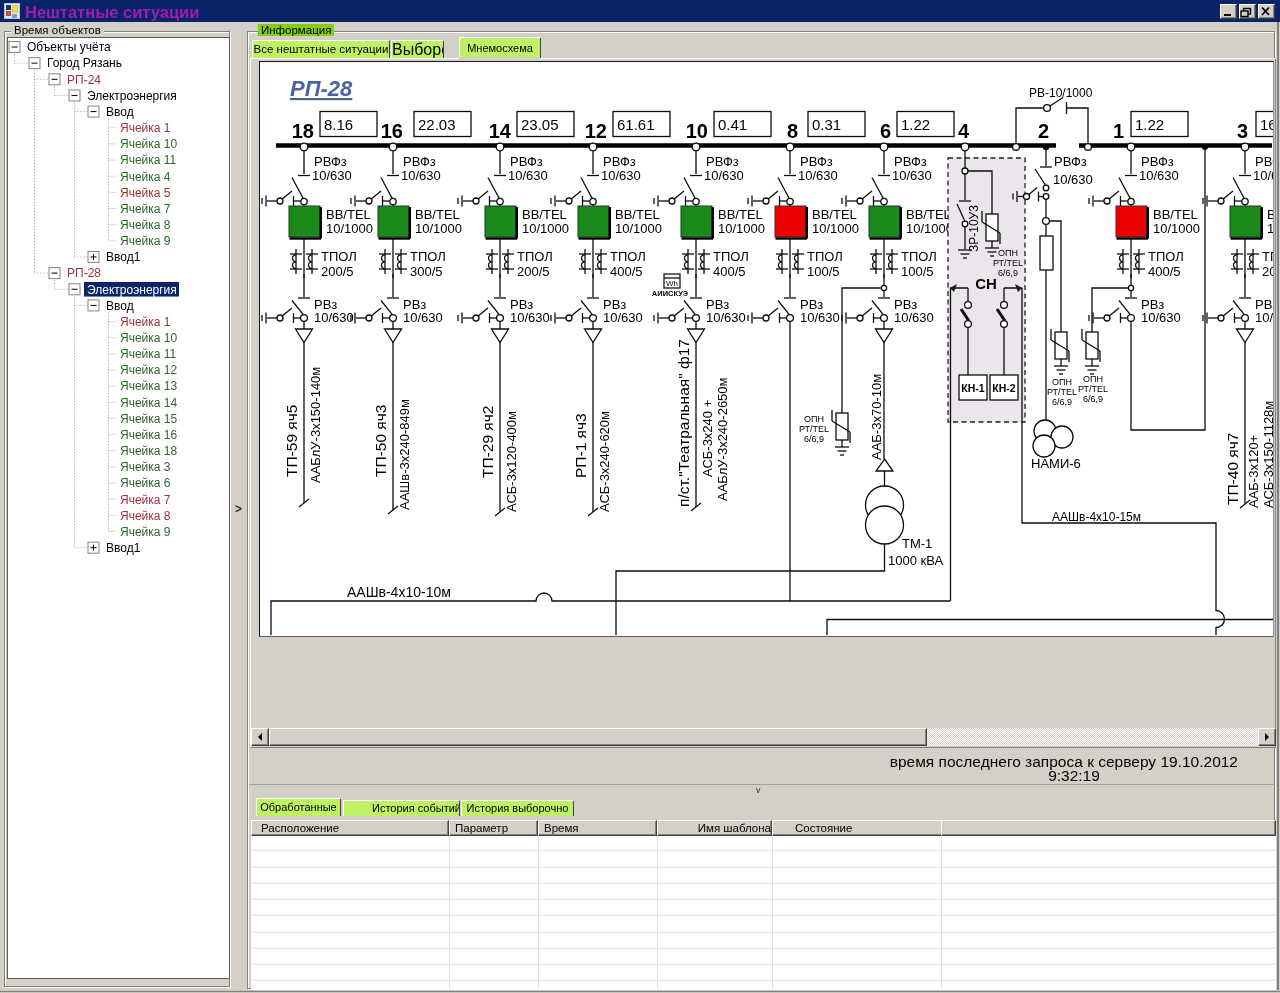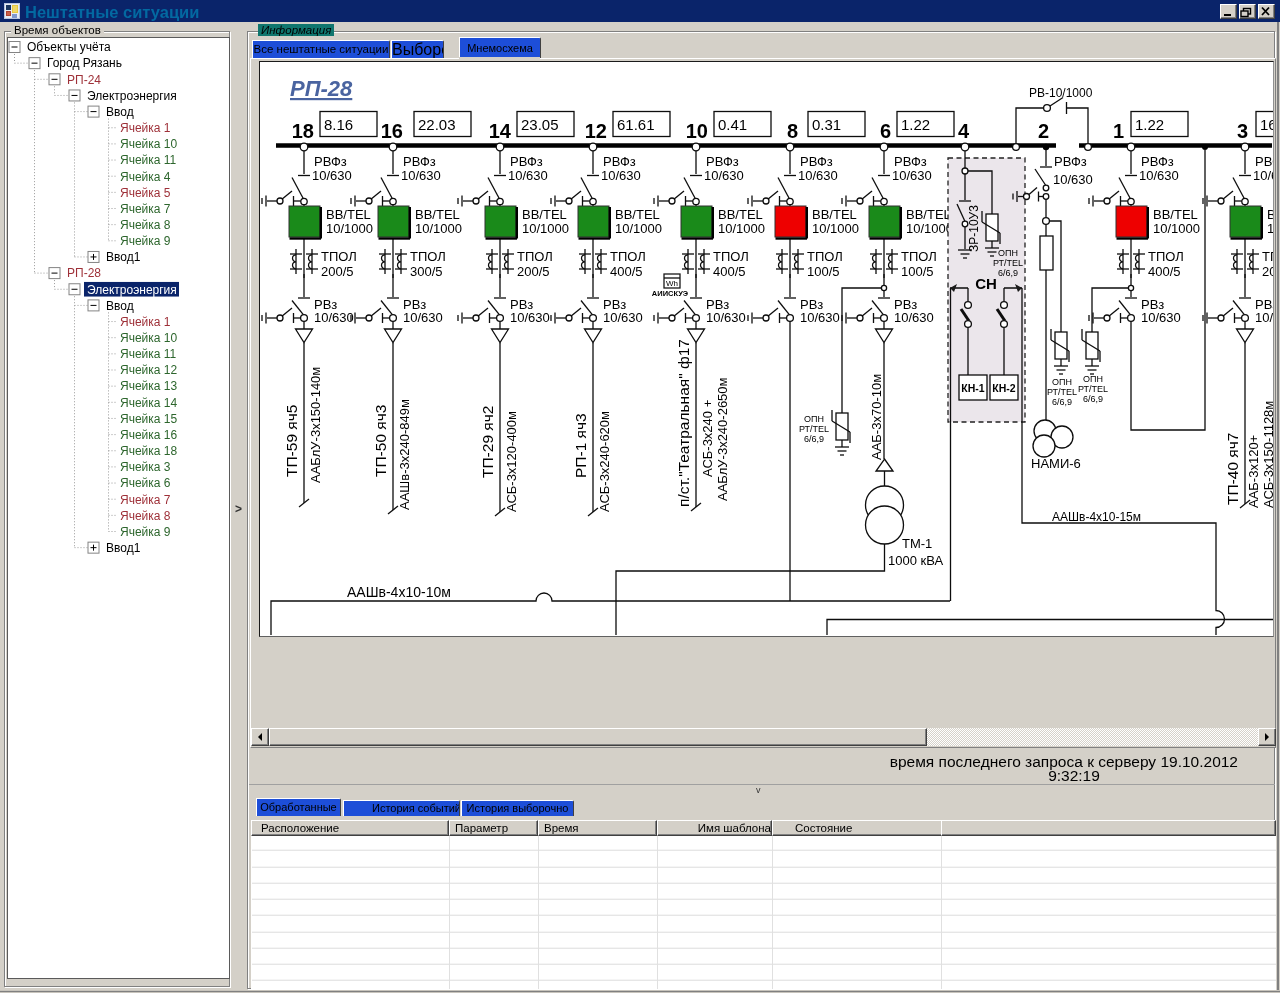--- a/index.html
+++ b/index.html
@@ -1,38 +1,38 @@
 <!DOCTYPE html>
 <html><head><meta charset="utf-8">
 <style>
 * { margin:0; padding:0; box-sizing:border-box; }
 html,body { width:1280px; height:993px; overflow:hidden; }
 body { background:#d4d0c8; font-family:"Liberation Sans", sans-serif; position:relative; -webkit-font-smoothing:antialiased; }
 .abs { position:absolute; }
 .ln { stroke:#0d0d0d; stroke-width:1.3; }
 .oc { fill:#fff; }
 .btn3d { border-top:1px solid #fff; border-left:1px solid #fff; border-right:1px solid #404040; border-bottom:1px solid #404040; box-shadow:inset -1px -1px 0 #808080, inset 1px 1px 0 #d4d0c8; background:#d4d0c8; }
-.tab { position:absolute; background:#1d4ed8; border-top:1px solid #fff; border-left:1px solid #fff; border-right:1px solid #404040; border-top-right-radius:2px; font-size:13px; text-align:center; white-space:nowrap; overflow:hidden; }
+.tab { position:absolute; background:#bef264; border-top:1px solid #fff; border-left:1px solid #fff; border-right:1px solid #404040; border-top-right-radius:2px; font-size:13px; text-align:center; white-space:nowrap; overflow:hidden; }
 </style></head>
 <body>
 <div class="abs" style="left:1277px;top:0;width:2px;height:993px;background:#808080;"></div>
 <div class="abs" style="left:0;top:990px;width:1280px;height:3px;background:#c8c4bc;"></div>
 <div class="abs" style="left:0;top:991px;width:1280px;height:1px;background:#808080;"></div>
 <div class="abs" style="left:0;top:0;width:1280px;height:22px;background:#0a246a;"></div>
 <svg style="position:absolute;left:4px;top:3px" width="16" height="16" viewBox="0 0 16 16">
 <rect x="0" y="0" width="16" height="16" fill="#b8c4e0"></rect>
 <rect x="1" y="1" width="14" height="14" fill="#e8ecf4"></rect>
 <rect x="2" y="2" width="5" height="5" fill="#1a3560"></rect>
 <rect x="8" y="2" width="6" height="8" fill="#e8c840"></rect>
 <rect x="9" y="3" width="4" height="6" fill="#f0d868"></rect>
 <rect x="2" y="8" width="5" height="5" fill="#b04030"></rect>
 <rect x="3" y="9" width="3" height="3" fill="#c86048"></rect>
 <rect x="8" y="11" width="5" height="4" fill="#8098d0"></rect>
 </svg>
-<div class="abs" style="left:25px;top:3px;color:#0369a1;font-weight:bold;font-size:16.5px;">Нештатные ситуации</div>
+<div class="abs" style="left:25px;top:3px;color:#a21caf;font-weight:bold;font-size:16.5px;">Нештатные ситуации</div>
 <div class="abs btn3d" style="left:1220px;top:4px;width:17px;height:15px;"></div>
 <div class="abs btn3d" style="left:1239px;top:4px;width:17px;height:15px;"></div>
 <div class="abs btn3d" style="left:1258px;top:4px;width:17px;height:15px;"></div>
 <svg class="abs" style="left:1220px;top:4px" width="56" height="15" viewBox="0 0 56 15">
 <rect x="4" y="10" width="7" height="2" fill="#000"></rect>
 <rect x="23.5" y="4.5" width="7" height="5.5" fill="none" stroke="#000" stroke-width="1.4"></rect>
 <rect x="21" y="7" width="7" height="5.5" fill="#d4d0c8" stroke="#000" stroke-width="1.4"></rect>
 <path d="M 42,3.5 L 49,11 M 49,3.5 L 42,11" stroke="#000" stroke-width="1.8"></path>
 </svg>
 <div class="abs" style="left:4px;top:31px;width:226px;height:956px;border:1px solid #808080;box-shadow:inset 1px 1px 0 #fff, 1px 1px 0 #fff;"></div>
@@ -129,21 +129,21 @@
 <line x1="108.5" y1="531.5" x2="117" y2="531.5" stroke="#9a9a9a" stroke-width="1" stroke-dasharray="1 2"></line>
 <text x="120" y="535.8" font-size="12" fill="#2d662d">Ячейка 9</text>
 <line x1="74.5" y1="547.65" x2="88" y2="547.65" stroke="#9a9a9a" stroke-width="1" stroke-dasharray="1 2"></line>
 <rect x="88" y="542.15" width="11" height="11" fill="#fff" stroke="#848484"></rect>
 <line x1="90.5" y1="547.65" x2="96.5" y2="547.65" stroke="#000"></line>
 <line x1="93.5" y1="544.65" x2="93.5" y2="550.65" stroke="#000"></line>
 <text x="106" y="551.9499999999999" font-size="12" fill="#000000">Ввод1</text>
   </svg>
 <div class="abs" style="left:235px;top:502px;width:11px;height:15px;font-size:12px;color:#333;font-weight:bold;">&gt;</div>
 <div class="abs" style="left:247px;top:31px;width:1028px;height:958px;border:1px solid #808080;box-shadow:inset 1px 1px 0 #fff, 1px 1px 0 #fff;"></div>
-<div class="abs" style="left:258px;top:24px;background:#0f766e;padding:0 3px;font-size:11.5px;font-style:italic;">Информация</div>
+<div class="abs" style="left:258px;top:24px;background:#84cc16;padding:0 3px;font-size:11.5px;">Информация</div>
 <div class="tab" style="left:252px;top:40px;width:138px;height:18px;line-height:17px;font-size:11.5px;">Все нештатные ситуации</div>
 <div class="tab" style="left:391px;top:40px;width:53px;height:18px;line-height:17px;font-size:16px;">Выборочно</div>
 <div class="tab" style="left:459px;top:37px;width:82px;height:22px;line-height:20px;font-size:11px;">Мнемосхема</div>
 <div class="abs" style="left:250px;top:58px;width:1026px;height:690px;background:#d4d0c8;border-top:1px solid #fff;border-left:1px solid #fff;border-right:1px solid #808080;border-bottom:1px solid #808080;"></div>
 <div class="abs" style="left:459px;top:57px;width:81px;height:2px;background:#d4d0c8;"></div>
 <div class="abs" style="left:259px;top:61px;width:1015px;height:576px;background:#fff;border-top:1.6px solid #1a1a1a;border-left:1.6px solid #1a1a1a;border-right:1px solid #909090;border-bottom:1px solid #606060;"></div>
 <svg style="position:absolute;left:0;top:0" width="1276" height="993" viewBox="0 0 1276 993" font-family="&quot;Liberation Sans&quot;, sans-serif">
     <defs>
       <clipPath id="schclip">
         <rect x="260" y="62" width="1013" height="574"></rect>

